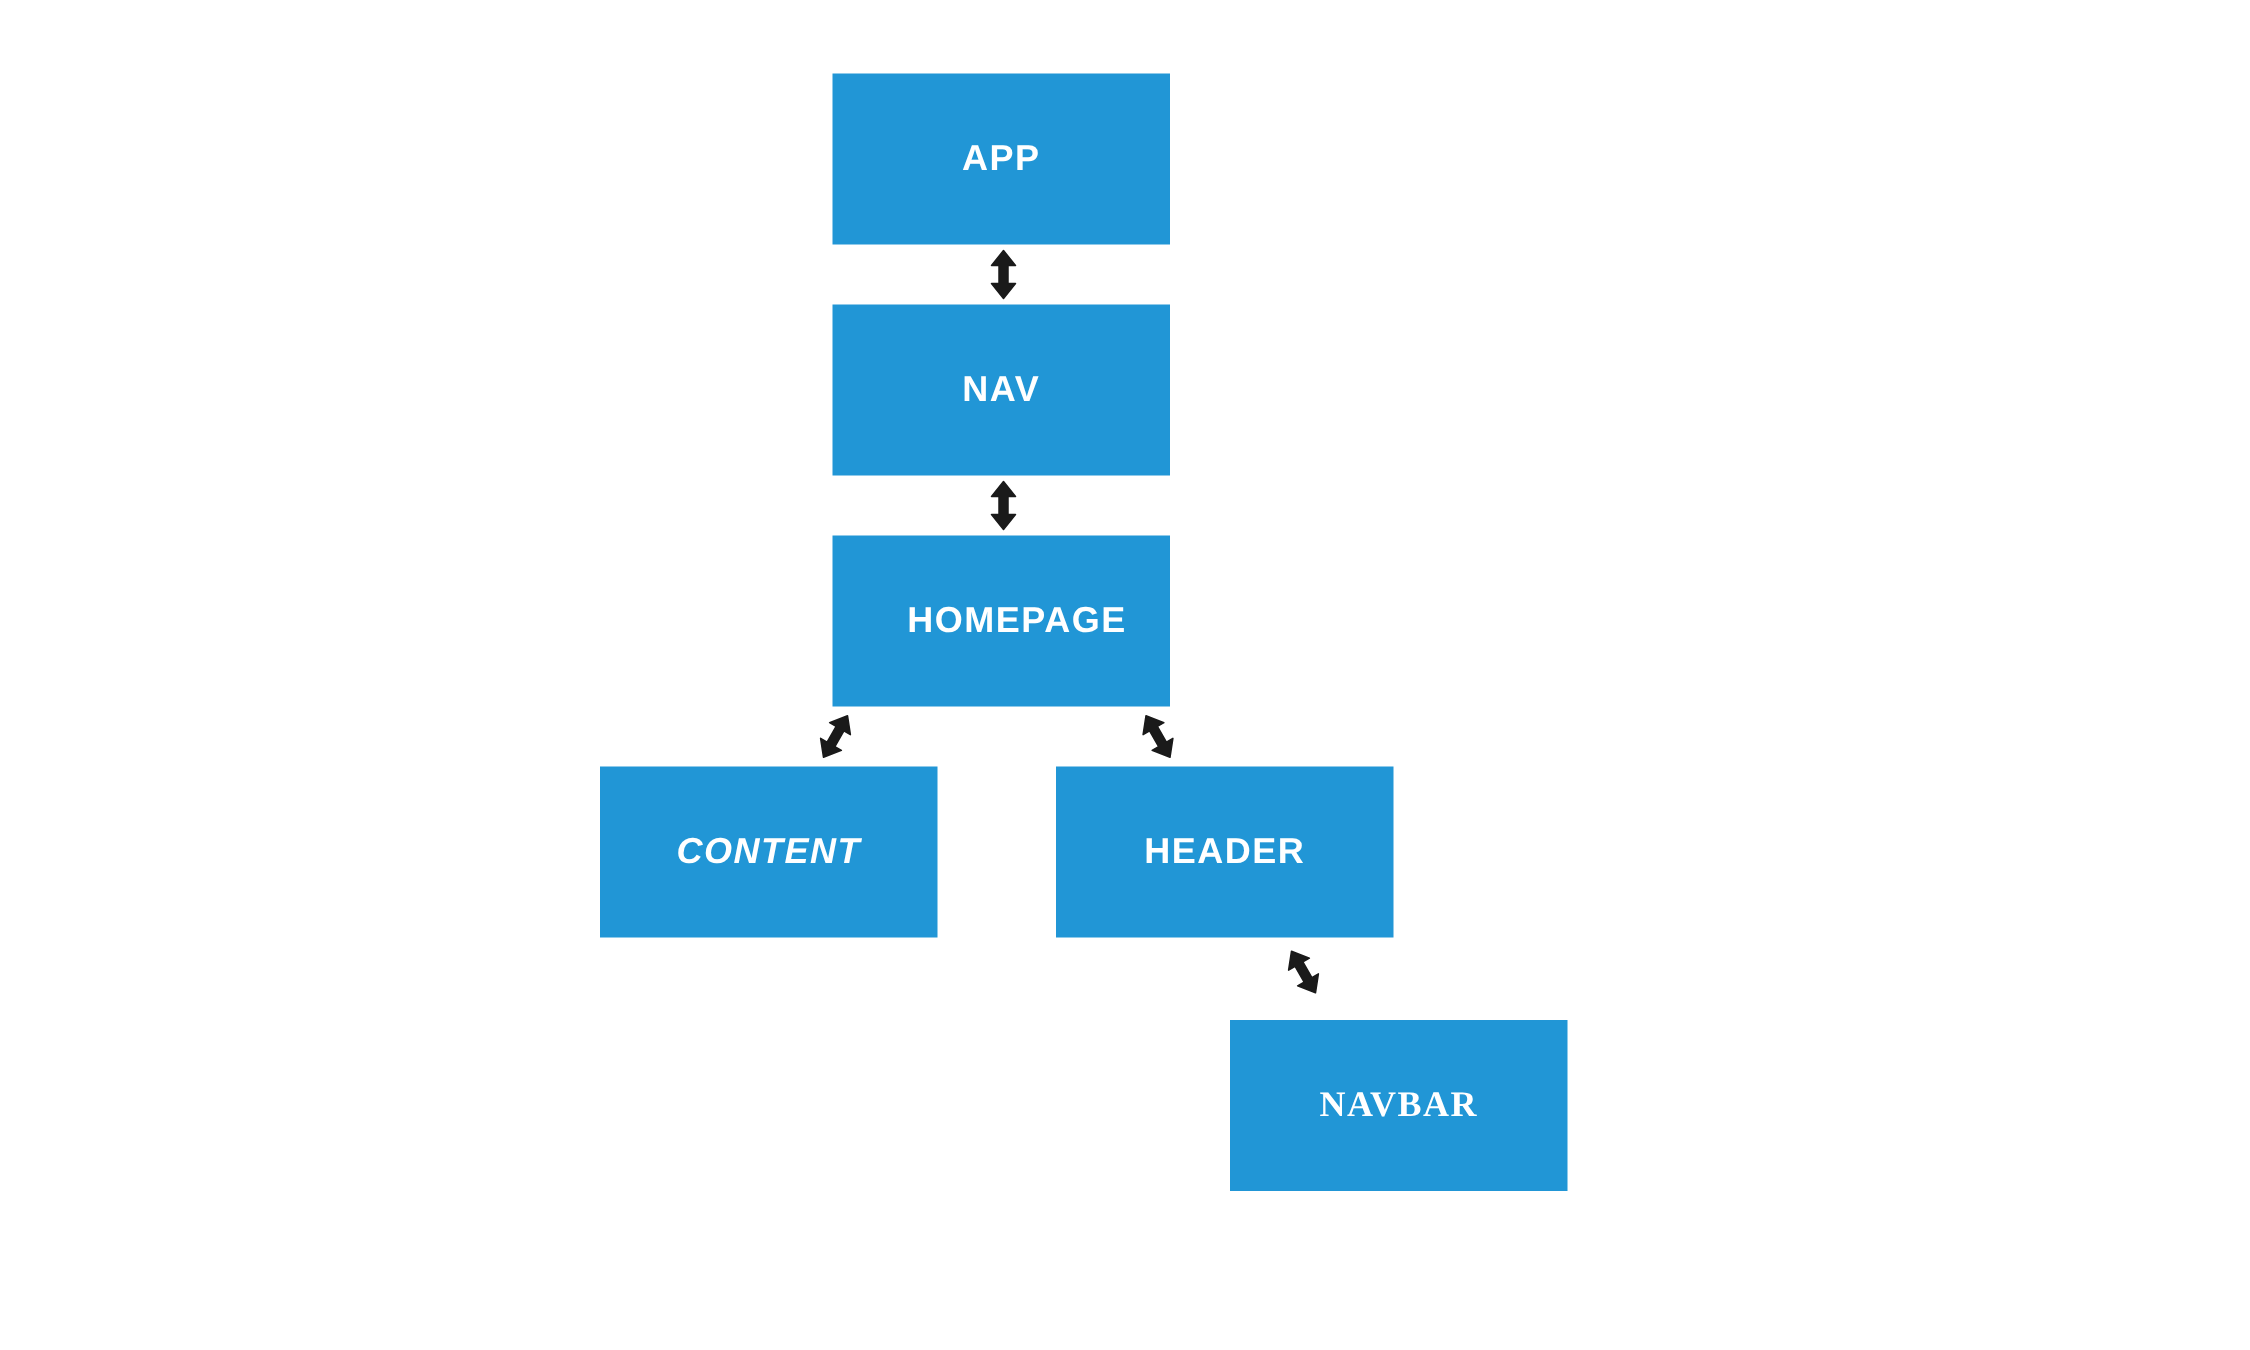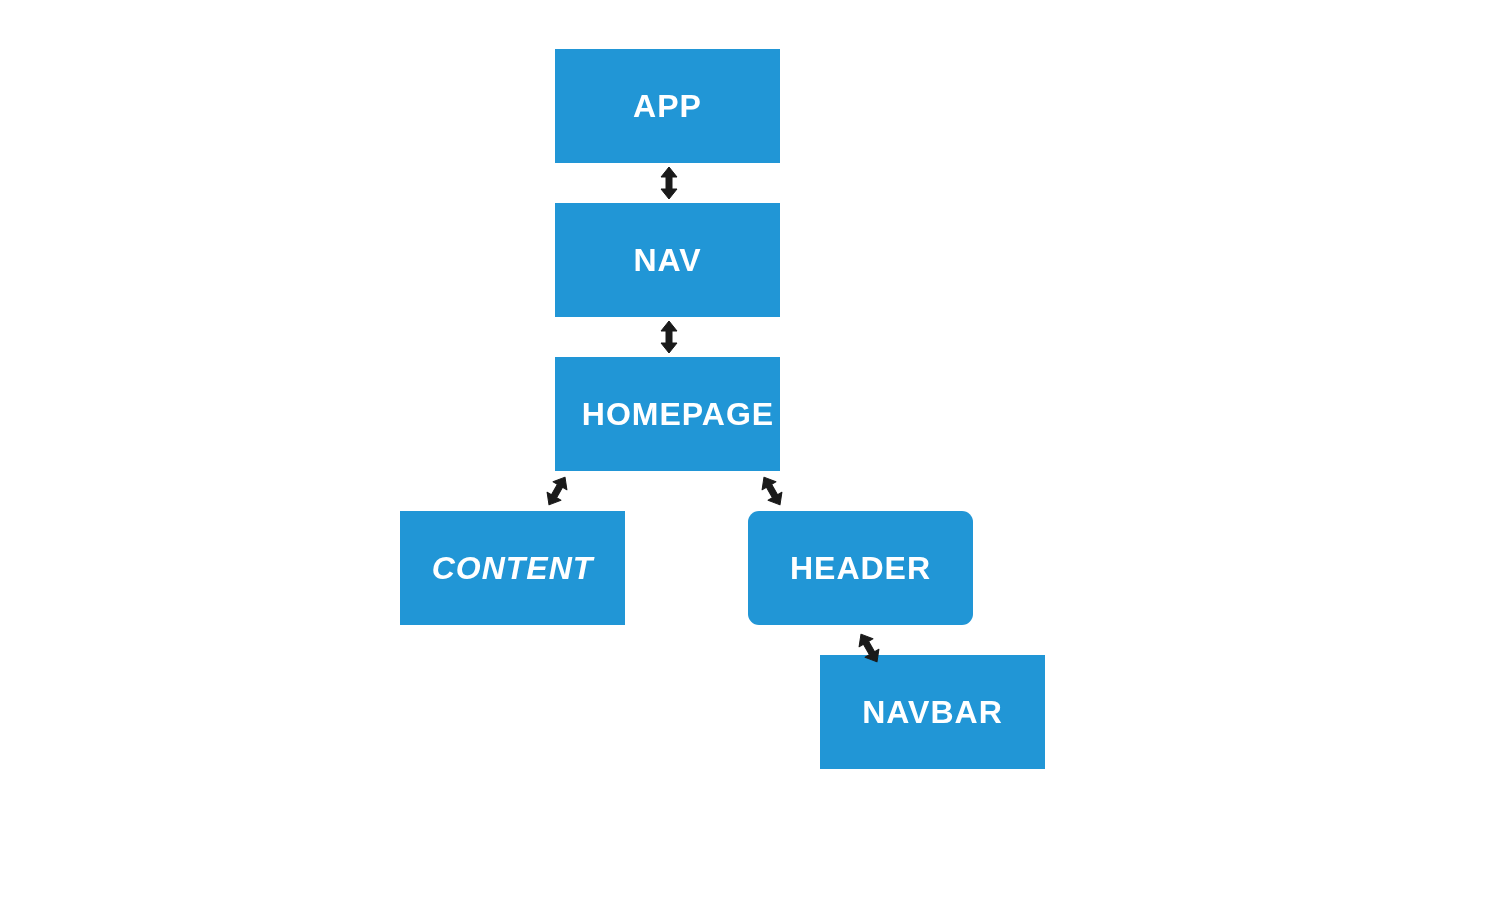--- a/index.html
+++ b/index.html
@@ -13,21 +13,21 @@
   .node {
     position: absolute;
     width: 225px;
     height: 114px;
     background: #2196d6;
     color: #ffffff;
     display: flex;
     align-items: center;
     justify-content: center;
     font-weight: 900;
-    font-size: 32px;
+    font-size: 24px;
     letter-spacing: 1px;
     text-transform: uppercase;
   }
   .arrow {
     position: absolute;
     color: #1a1a1a;
   }
   .arrow svg { display: block; }
 </style>
 </head>
@@ -42,25 +42,25 @@
 </div>
 
 <div class="node" style="left:555px; top:357px;padding-left:21px;">
   <span>HOMEPAGE</span>
 </div>
 
 <div class="node" style="left:400px; top:511px;font-style:italic;">
   <span>CONTENT</span>
 </div>
 
-<div class="node" style="left:748px; top:511px;border-radius:11px;">
+<div class="node" style="left:704px; top:511px;">
   <span>HEADER</span>
 </div>
 
-<div class="node" style="left:820px; top:655px;">
+<div class="node" style="left:820px; top:680px;font-family:Liberation Serif, serif;">
   <span>NAVBAR</span>
 </div>
 
 <div class="arrow" style="left:655px; top:165px;">
   <svg width="28" height="36" viewBox="0 0 28 36">
     <path d="M14 2 L22 12 L17 12 L17 24 L22 24 L14 34 L6 24 L11 24 L11 12 L6 12 Z" fill="#1a1a1a" stroke="#1a1a1a" stroke-width="1" stroke-linejoin="round"></path>
   </svg>
 </div>
 
 <div class="arrow" style="left:655px; top:319px;">

